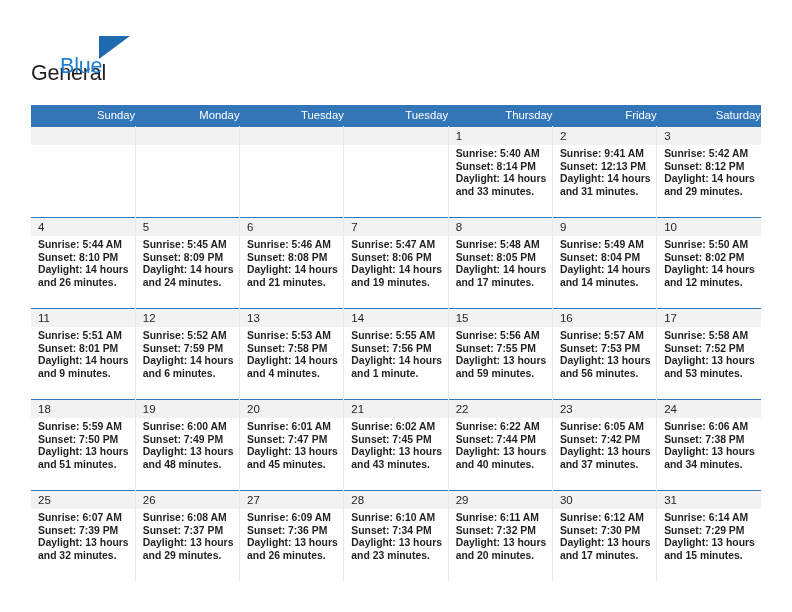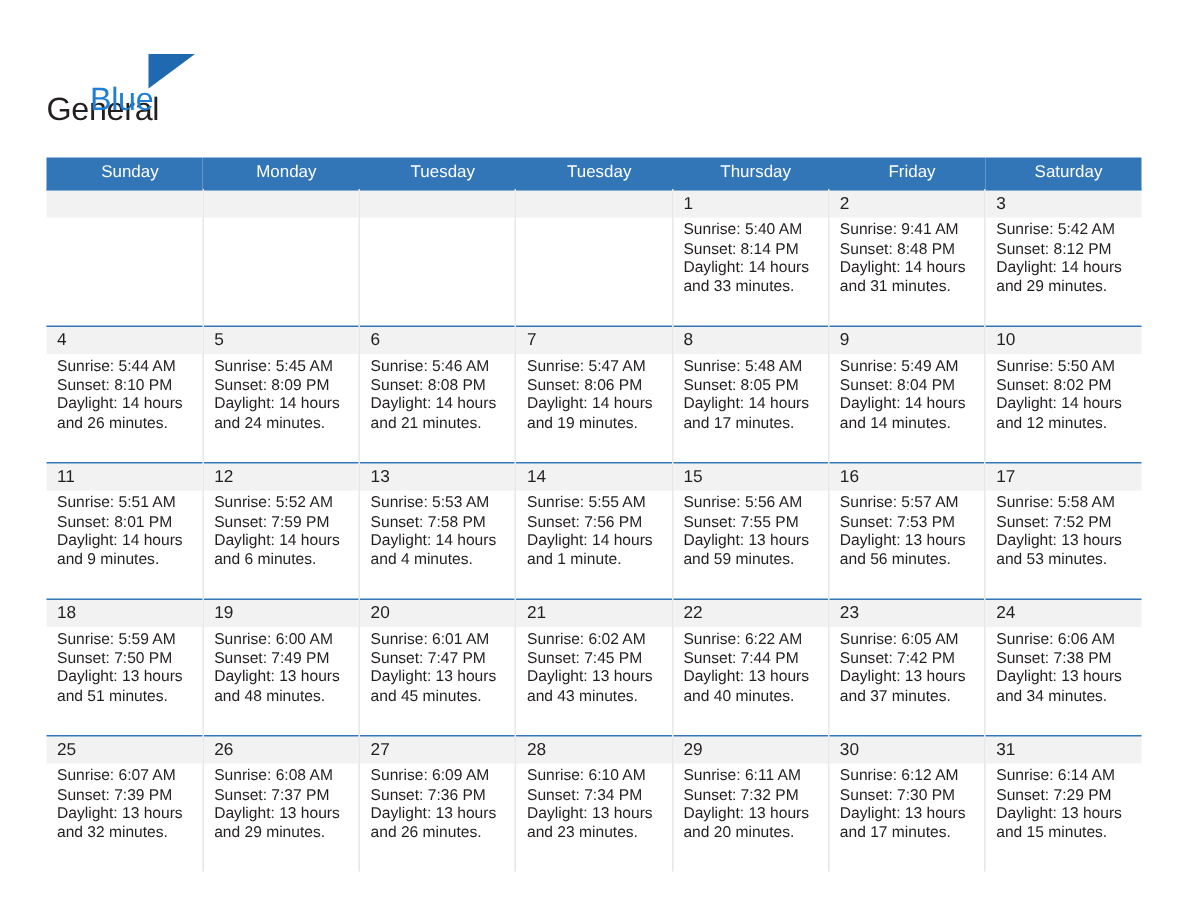--- a/index.html
+++ b/index.html
@@ -97,21 +97,21 @@
     top: 105px;
     width: 730px;
     border-collapse: collapse;
     table-layout: fixed;
   }
   .calendar th {
     background: #3276b8;
     color: #ffffff;
     font-size: 11.3px;
     font-weight: normal;
-    text-align: center;
+    text-align: right;
     padding: 4px 0 5px 7px;
     height: 11px;
     border: none;
   }
   .weekrow {
     height: 90px;
   }
   .daycell {
     vertical-align: top;
     padding: 0;
@@ -133,20 +133,21 @@
     box-sizing: border-box;
     font-size: 11.5px;
     color: #231f20;
     line-height: 16px;
   }
   .daybody {
     padding: 3px 6px 0 7px;
     font-size: 10.4px;
     line-height: 12.6px;
     color: #231f20;
+    font-weight: bold;
   }
   .daybody div {
     white-space: nowrap;
   }
 </style>
 </head>
 <body>
 
 <div class="page">
 
@@ -214,21 +215,21 @@
               <div>Sunrise: 5:40 AM</div>
               <div>Sunset: 8:14 PM</div>
               <div>Daylight: 14 hours</div>
               <div>and 33 minutes.</div>
             </div>
           </td>
           <td class="daycell">
             <div class="daynum-bar">2</div>
             <div class="daybody">
               <div>Sunrise: 9:41 AM</div>
-              <div>Sunset: 8:48 PM</div>
+              <div>Sunset: 12:13 PM</div>
               <div>Daylight: 14 hours</div>
               <div>and 31 minutes.</div>
             </div>
           </td>
           <td class="daycell">
             <div class="daynum-bar">3</div>
             <div class="daybody">
               <div>Sunrise: 5:42 AM</div>
               <div>Sunset: 8:12 PM</div>
               <div>Daylight: 14 hours</div>

